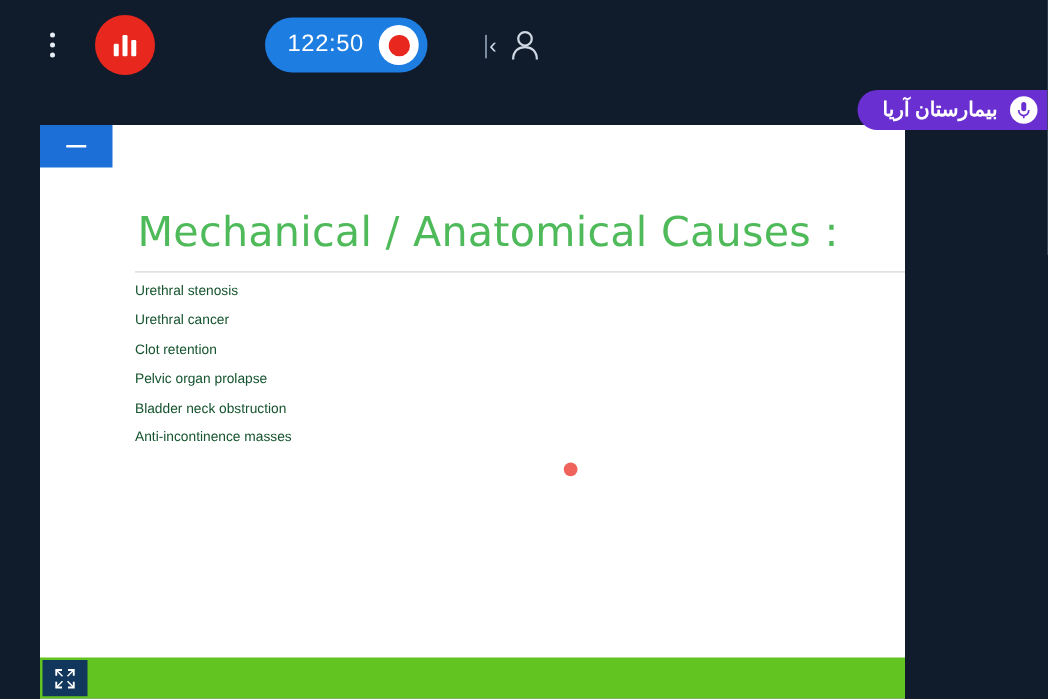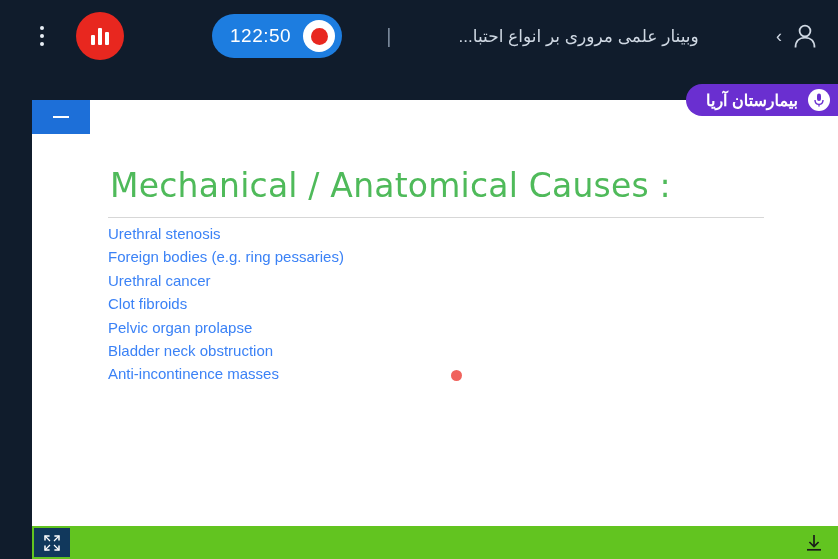--- a/index.html
+++ b/index.html
@@ -97,36 +97,35 @@
   .name-badge {
     position: absolute; top: 72px; right: 0;
     height: 32px;
     background: #6a2fd0;
     border-top-left-radius: 16px;
     border-bottom-left-radius: 16px;
     display: flex; align-items: center;
     padding: 0 8px 0 20px;
     gap: 10px;
     z-index: 5;
-    margin-top: 12px;
   }
   .name-badge .nb-text {
     color: #ffffff; font-size: 16px; direction: rtl; font-weight: bold;
   }
   .mic-chip {
     width: 22px; height: 22px; border-radius: 50%;
     background: #ffffff;
     display: flex; align-items: center; justify-content: center;
   }
 
   
   .stage {
     position: absolute;
     top: 100px; left: 32px;
-    width: 806px; height: 459px;
+    width: 692px; height: 459px;
     background: #ffffff;
     overflow: hidden;
   }
   .minimize-btn {
     position: absolute; top: 0; left: 0;
     width: 58px; height: 34px;
     background: #1d6fd8;
     display: flex; align-items: center; justify-content: center;
     cursor: pointer;
     z-index: 4;
@@ -150,22 +149,22 @@
     width: 656px; height: 1px;
     background: #d7d7d7;
   }
   .bullets {
     position: absolute;
     top: 122px; left: 76px;
     width: 640px;
   }
   .bullets li {
     list-style: none;
-    font-size: 15px;
-    color: #3b82f6;
+    font-size: 11px;
+    color: #14532d;
     line-height: 23.4px;
     font-family: "Liberation Sans", sans-serif;
   }
   .laser-dot {
     position: absolute;
     top: 270px; left: 419px;
     width: 11px; height: 11px; border-radius: 50%;
     background: #f0635d;
   }
 
@@ -213,21 +212,20 @@
 
     <div class="timer-pill">
       <span class="timer-text">122:50</span>
       <span class="rec-dot-outer">
         <span class="rec-dot-inner"></span>
       </span>
     </div>
 
     <span class="divider-bar">|</span>
 
-    <div class="session-title">وبینار علمی مروری بر انواع احتبا...</div>
 
     <span class="chev-left">‹</span>
 
     <div class="user-icon">
       <svg width="26" height="28" viewBox="0 0 26 28">
         <circle cx="13" cy="9" r="5.4" fill="none" stroke="#cfd8e3" stroke-width="1.8"></circle>
         <path d="M3.5 25.5 C3.5 18.6 8 15.6 13 15.6 C18 15.6 22.5 18.6 22.5 25.5" fill="none" stroke="#cfd8e3" stroke-width="1.8"></path>
       </svg>
     </div>
   </div>
@@ -247,23 +245,22 @@
 
     <div class="minimize-btn">
       <span></span>
     </div>
 
     <div class="slide-title">Mechanical / Anatomical Causes :</div>
     <div class="title-rule"></div>
 
     <ul class="bullets">
       <li>Urethral stenosis</li>
-      <li>Foreign bodies (e.g. ring pessaries)</li>
       <li>Urethral cancer</li>
-      <li>Clot fibroids</li>
+      <li>Clot retention</li>
       <li>Pelvic organ prolapse</li>
       <li>Bladder neck obstruction</li>
       <li>Anti-incontinence masses</li>
     </ul>
 
     <div class="laser-dot"></div>
 
     <div class="bottombar">
       <div class="fs-btn">
         <svg width="18" height="18" viewBox="0 0 18 18">

